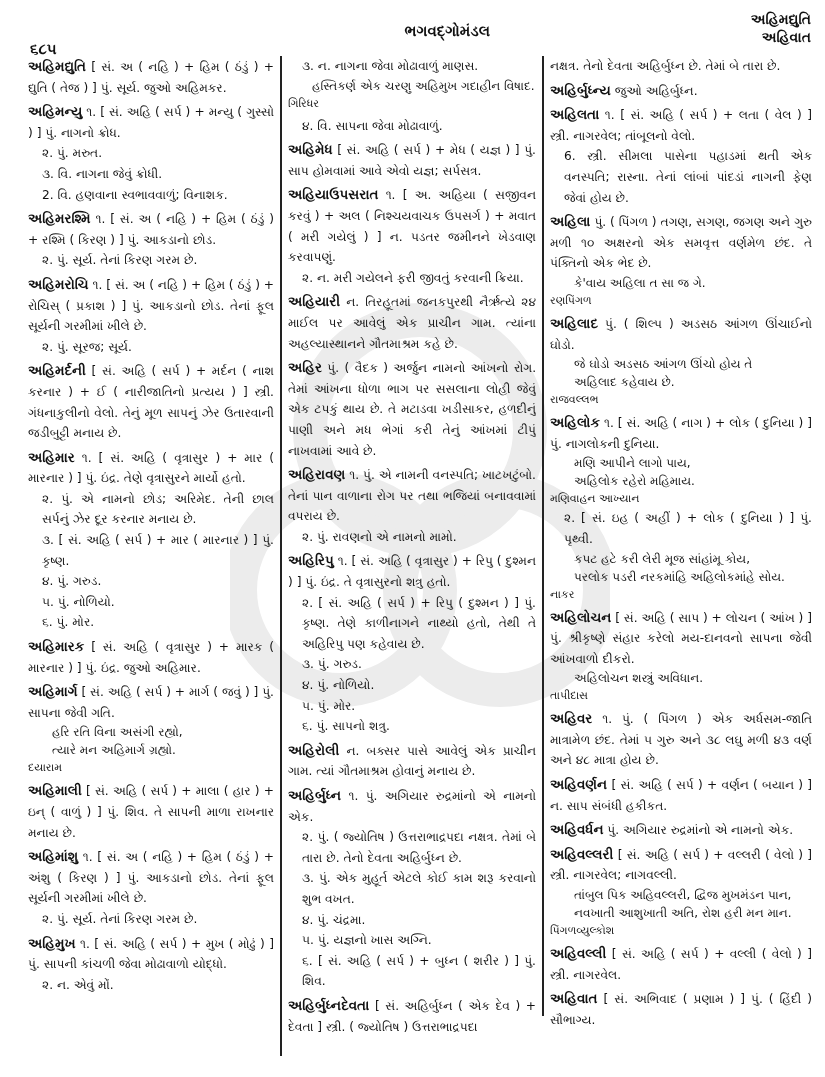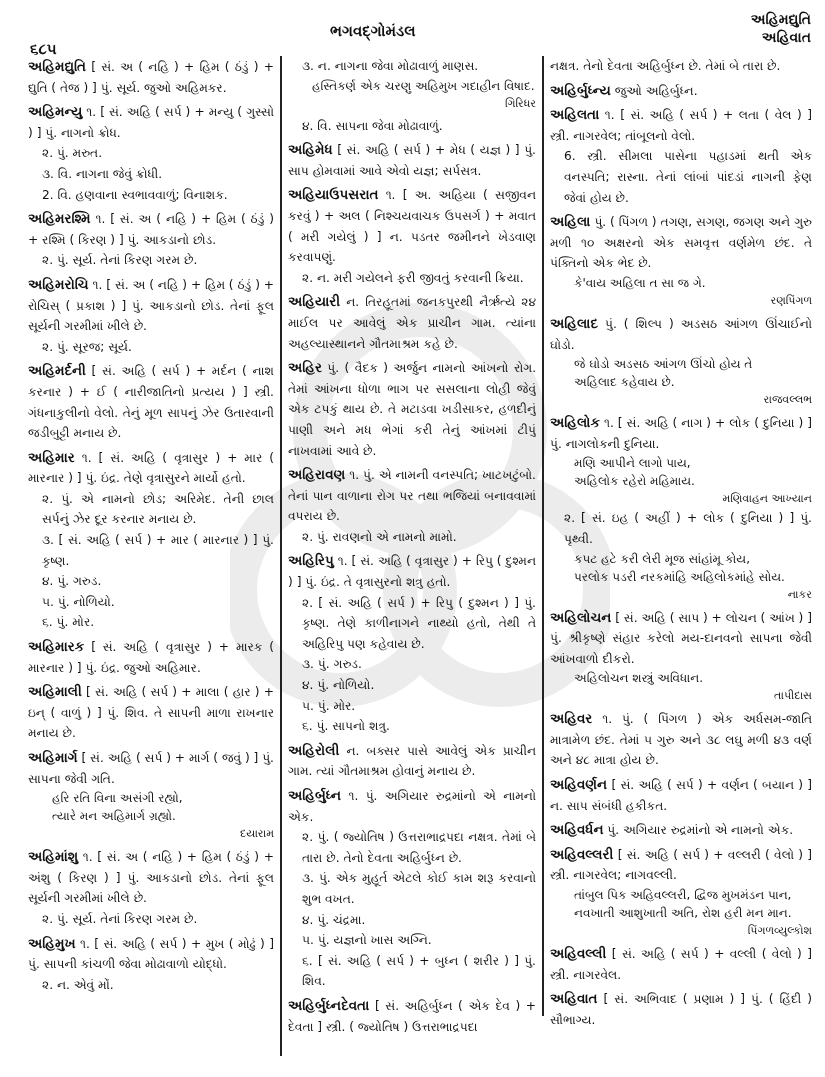--- a/index.html
+++ b/index.html
@@ -6,38 +6,38 @@
     body {
       width: 825px; height: 1077px; overflow: hidden; position: relative;
       font-family: "DejaVu Sans", sans-serif; color: #111;
     }
     .watermark {
       position: absolute; left: 230px; top: 260px; width: 380px; height: 520px;
       pointer-events: none; z-index: 0;
     }
     .header { position: absolute; left: 0; top: 0; width: 825px; height: 52px; z-index: 2; }
     .page-num { position: absolute; left: 30px; top: 24px; font-size: 15px; font-weight: bold; margin-top: 16px; }
-    .running-title { position: absolute; left: 330px; top: 22px; width: 160px; text-align: left; font-size: 15px; font-weight: bold; }
+    .running-title { position: absolute; left: 330px; top: 22px; width: 160px; text-align: right; font-size: 15px; font-weight: bold; }
     .guide-words { position: absolute; right: 14px; top: 10px; text-align: right; font-size: 14px; font-weight: bold; line-height: 18px; }
     .columns { position: absolute; left: 0; top: 56px; width: 663px; height: 1000px; z-index: 2; }
     .col {
       position: absolute; top: 0; height: 990px; overflow: hidden;
       font-size: 12.2px; line-height: 20.6px;
     }
     .col-left { left: 28px; width: 246px; }
     .col-mid { left: 288px; width: 248px; }
     .col-right { left: 550px; width: 262px; }
     .rule { position: absolute; top: 56px; width: 2px; background: #222; z-index: 2; }
     .rule-1 { left: 280px; height: 1000px; }
     .rule-2 { left: 542px; height: 960px; }
     .entry { margin: 0 0 3px 0; text-align: justify; }
     .hw { font-weight: bold; font-size: 13.5px; }
     .line { display: block; padding-left: 14px; }
     .quote { display: block; padding-left: 24px; font-size: 12px; line-height: 18px; }
-    .cite { display: block; text-align: right; font-size: 11px; line-height: 18px; }
+    .cite { display: block; font-size: 11px; line-height: 18px; }
   </style>
 </head>
 <body>
 
 <svg class="watermark" viewBox="0 0 380 520">
   <g fill="none" stroke="#ececec" stroke-width="34">
     <circle cx="190" cy="170" r="110"></circle>
     <circle cx="110" cy="330" r="100"></circle>
     <circle cx="270" cy="330" r="100"></circle>
   </g>
@@ -57,22 +57,22 @@
 
 <div class="columns">
   <div class="col col-left">
       <div class="entry"><span class="hw">અહિમદ્યુતિ</span> <span class="def">[ સં. અ ( નહિ ) + હિમ ( ઠંડું ) + દ્યુતિ ( તેજ ) ] પું. સૂર્ય. જુઓ અહિમકર.</span></div>
       <div class="entry"><span class="hw">અહિમન્યુ</span> <span class="def">૧. [ સં. અહિ ( સર્પ ) + મન્યુ ( ગુસ્સો ) ] પું. નાગનો ક્રોધ.</span><span class="line">૨. પું. મરુત.</span><span class="line">૩. વિ. નાગના જેવું ક્રોધી.</span><span class="line">2. વિ. હણવાના સ્વભાવવાળું; વિનાશક.</span></div>
       <div class="entry"><span class="hw">અહિમરશ્મિ</span> <span class="def">૧. [ સં. અ ( નહિ ) + હિમ ( ઠંડું ) + રશ્મિ ( કિરણ ) ] પું. આકડાનો છોડ.</span><span class="line">૨. પું. સૂર્ય. તેનાં કિરણ ગરમ છે.</span></div>
       <div class="entry"><span class="hw">અહિમરોચિ</span> <span class="def">૧. [ સં. અ ( નહિ ) + હિમ ( ઠંડું ) + રોચિસ્ ( પ્રકાશ ) ] પું. આકડાનો છોડ. તેનાં ફૂલ સૂર્યની ગરમીમાં ખીલે છે.</span><span class="line">૨. પું. સૂરજ; સૂર્ય.</span></div>
       <div class="entry"><span class="hw">અહિમર્દની</span> <span class="def">[ સં. અહિ ( સર્પ ) + મર્દન ( નાશ કરનાર ) + ઈ ( નારીજાતિનો પ્રત્યય ) ] સ્ત્રી. ગંધનાકુલીનો વેલો. તેનું મૂળ સાપનું ઝેર ઉતારવાની જડીબુટ્ટી મનાય છે.</span></div>
       <div class="entry"><span class="hw">અહિમાર</span> <span class="def">૧. [ સં. અહિ ( વૃત્રાસુર ) + માર ( મારનાર ) ] પું. ઇંદ્ર. તેણે વૃત્રાસુરને માર્યો હતો.</span><span class="line">૨. પું. એ નામનો છોડ; અરિમેદ. તેની છાલ સર્પનું ઝેર દૂર કરનાર મનાય છે.</span><span class="line">૩. [ સં. અહિ ( સર્પ ) + માર ( મારનાર ) ] પું. કૃષ્ણ.</span><span class="line">૪. પું. ગરુડ.</span><span class="line">૫. પું. નોળિયો.</span><span class="line">૬. પું. મોર.</span></div>
       <div class="entry"><span class="hw">અહિમારક</span> <span class="def">[ સં. અહિ ( વૃત્રાસુર ) + મારક ( મારનાર ) ] પું. ઇંદ્ર. જુઓ અહિમાર.</span></div>
+      <div class="entry"><span class="hw">અહિમાર્ગ</span> <span class="def">[ સં. અહિ ( સર્પ ) + માર્ગ ( જવું ) ] પું. સાપના જેવી ગતિ.</span><span class="quote">હરિ રતિ વિના અસંગી રહ્યો,</span><span class="quote">ત્યારે મન અહિમાર્ગ ગ્રહ્યો.</span><span class="cite">દયારામ</span></div>
       <div class="entry"><span class="hw">અહિમાલી</span> <span class="def">[ સં. અહિ ( સર્પ ) + માલા ( હાર ) + ઇન્ ( વાળું ) ] પું. શિવ. તે સાપની માળા રાખનાર મનાય છે.</span></div>
-      <div class="entry"><span class="hw">અહિમાર્ગ</span> <span class="def">[ સં. અહિ ( સર્પ ) + માર્ગ ( જવું ) ] પું. સાપના જેવી ગતિ.</span><span class="quote">હરિ રતિ વિના અસંગી રહ્યો,</span><span class="quote">ત્યારે મન અહિમાર્ગ ગ્રહ્યો.</span><span class="cite">દયારામ</span></div>
       <div class="entry"><span class="hw">અહિમાંશુ</span> <span class="def">૧. [ સં. અ ( નહિ ) + હિમ ( ઠંડું ) + અંશુ ( કિરણ ) ] પું. આકડાનો છોડ. તેનાં ફૂલ સૂર્યની ગરમીમાં ખીલે છે.</span><span class="line">૨. પું. સૂર્ય. તેનાં કિરણ ગરમ છે.</span></div>
       <div class="entry"><span class="hw">અહિમુખ</span> <span class="def">૧. [ સં. અહિ ( સર્પ ) + મુખ ( મોઢું ) ] પું. સાપની કાંચળી જેવા મોઢાવાળો યોદ્ધો.</span><span class="line">૨. ન. એવું મોં.</span></div>
     </div>
   <div class="col col-mid">
       <div class="entry">
         <span class="line">૩. ન. નાગના જેવા મોઢાવાળું માણસ.</span>
         <span class="quote">હસ્તિકર્ણ એક ચરણુ અહિમુખ ગદાહીન વિષાદ.</span>
         <span class="cite">ગિરિધર</span>
       </div>
       <div class="entry">

